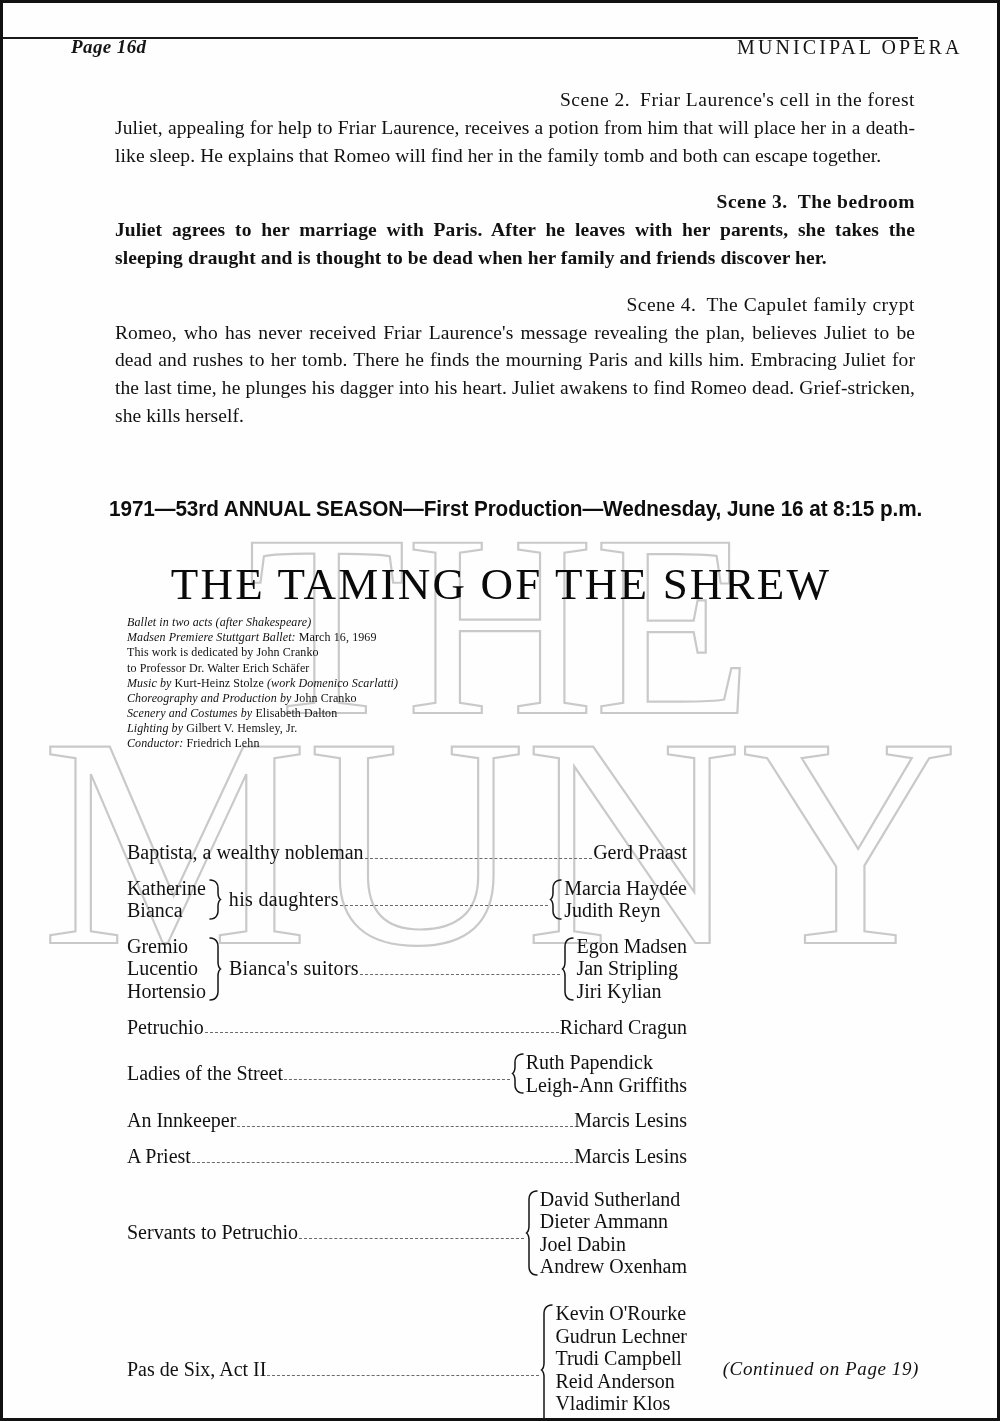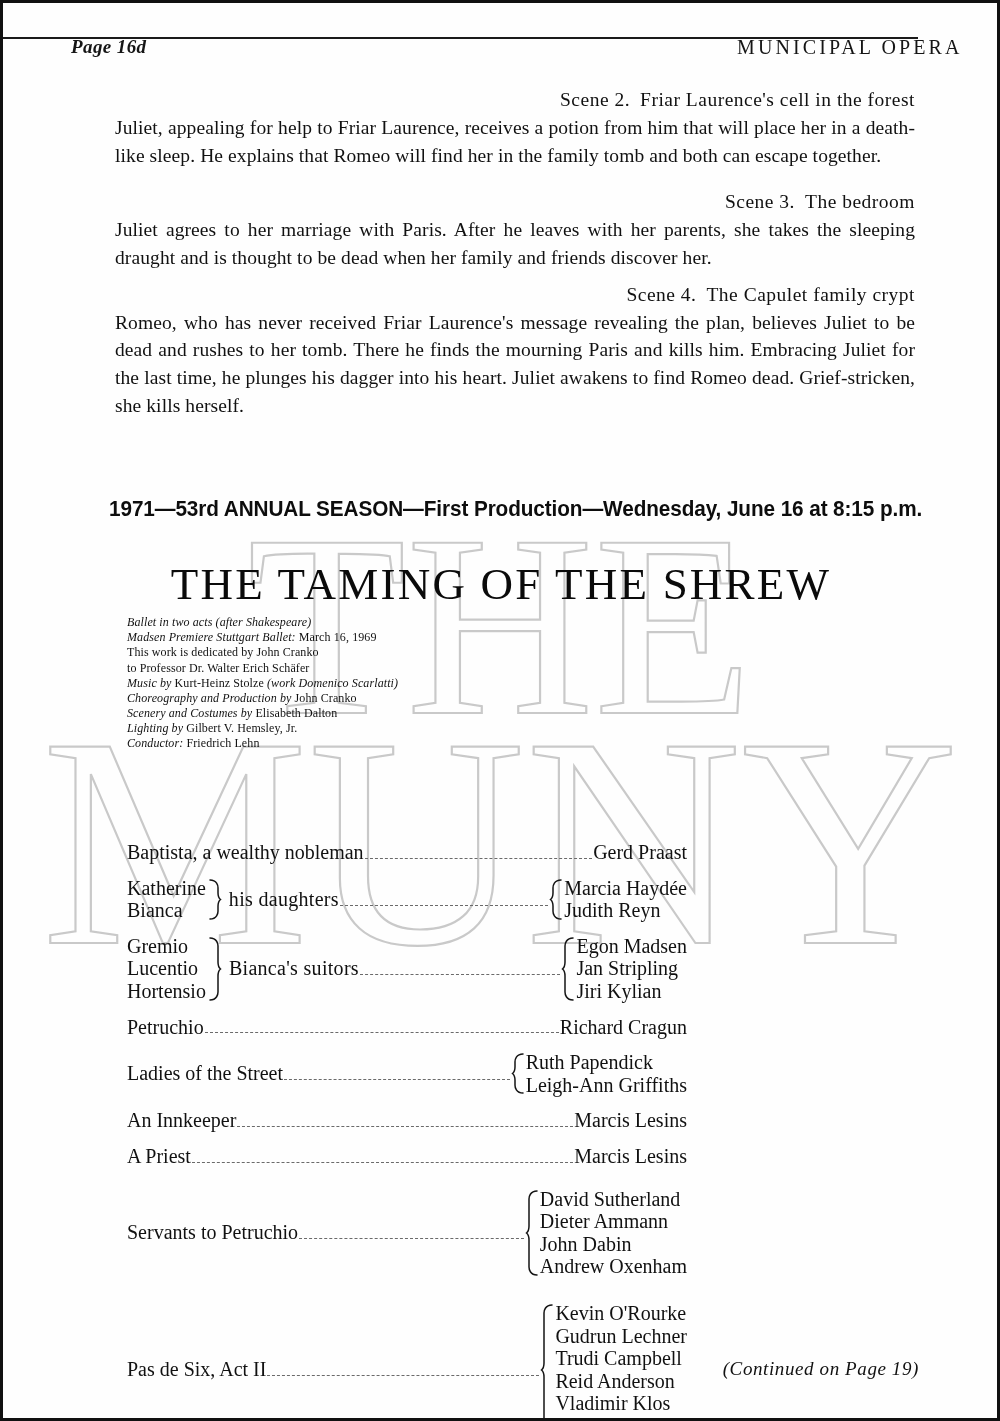--- a/index.html
+++ b/index.html
@@ -104,21 +104,21 @@
     font-size: 19.5px;
     line-height: 1.42;
     color: #111;
     text-align: justify;
     text-justify: inter-word;
     margin: 0;
     letter-spacing: 0.1px;
   }
   .scene-block { margin-bottom: 20px; }
   .scene-block.b2 { margin-bottom: 22px; }
-  .scene-block.b3 { margin-bottom: 12px; }
+  .scene-block.b3 { margin-bottom: 22px; font-weight: bold; }
 
   
   .season-line {
     position: absolute;
     left: 106px;
     top: 494px;
     font-family: "Liberation Sans", "DejaVu Sans", sans-serif;
     font-weight: bold;
     font-size: 21.5px;
     letter-spacing: -0.1px;
@@ -433,21 +433,21 @@
             </div>
           </div>
           <div class="leader"></div>
           <div class="actor-col">
             <svg width="14" height="86" viewBox="0 0 14 86" class="brace brace-left">
               <path d="M 12 1 C 5 1 4 7 4 9 L 4 36 C 4 41 1.5 43 1.5 43 C 1.5 43 4 45 4 50 L 4 77 C 4 79 5 85 12 85" fill="none" stroke="#141414" stroke-width="1.5" stroke-linecap="round"></path>
             </svg>
             <div class="actor-names">
               <div class="actor-name">David Sutherland</div>
               <div class="actor-name">Dieter Ammann</div>
-              <div class="actor-name">John Dabin</div>
+              <div class="actor-name">Joel Dabin</div>
               <div class="actor-name">Andrew Oxenham</div>
             </div>
           </div>
         </div>
         <div class="cast-row sp-xl">
           <div class="role-col">
             <div class="role-names">
               <div class="role-name">Pas de Six, Act II</div>
             </div>
           </div>

